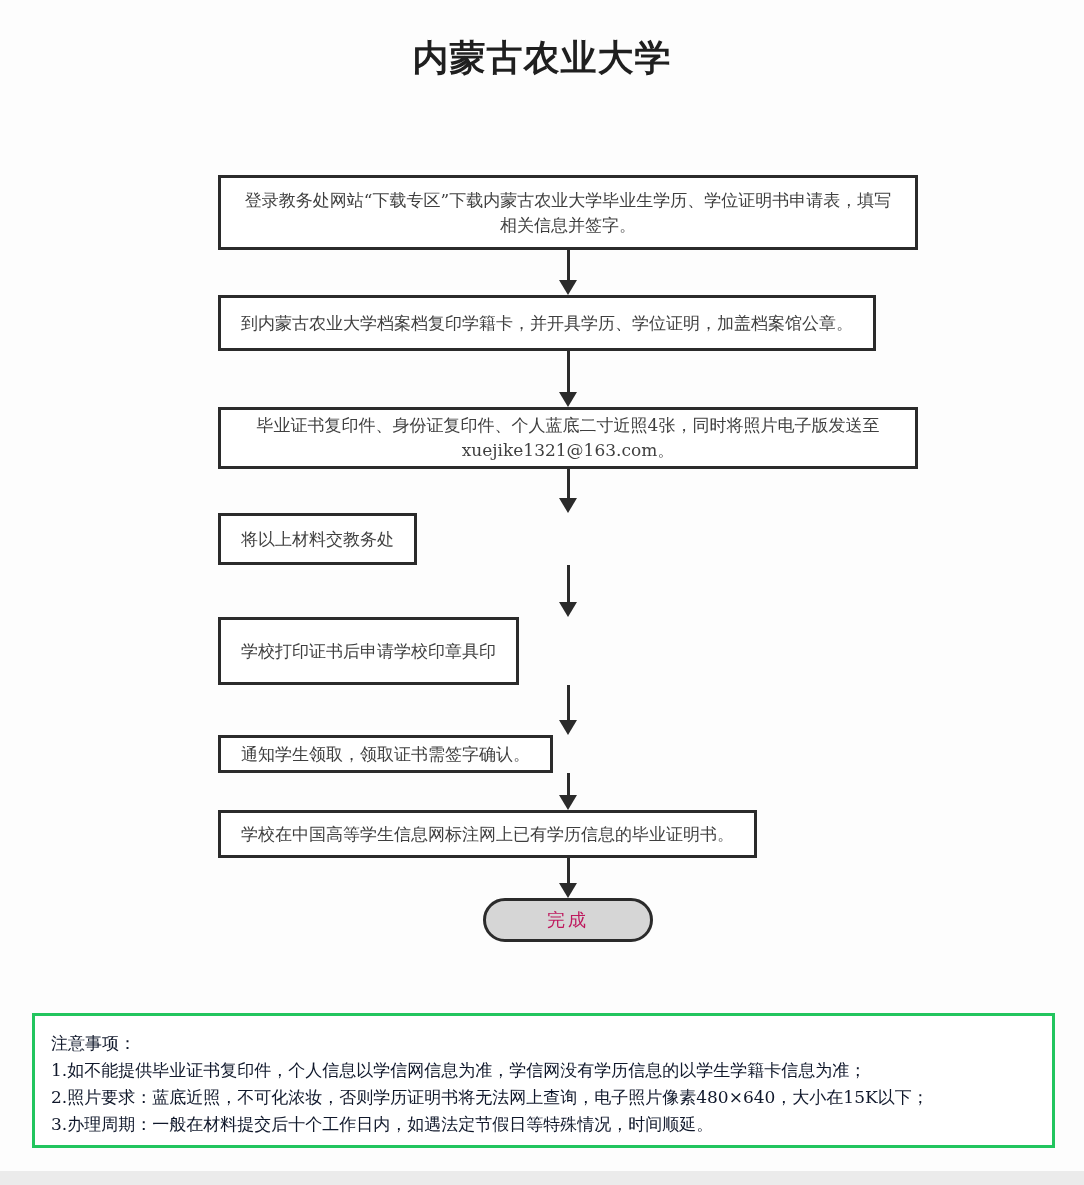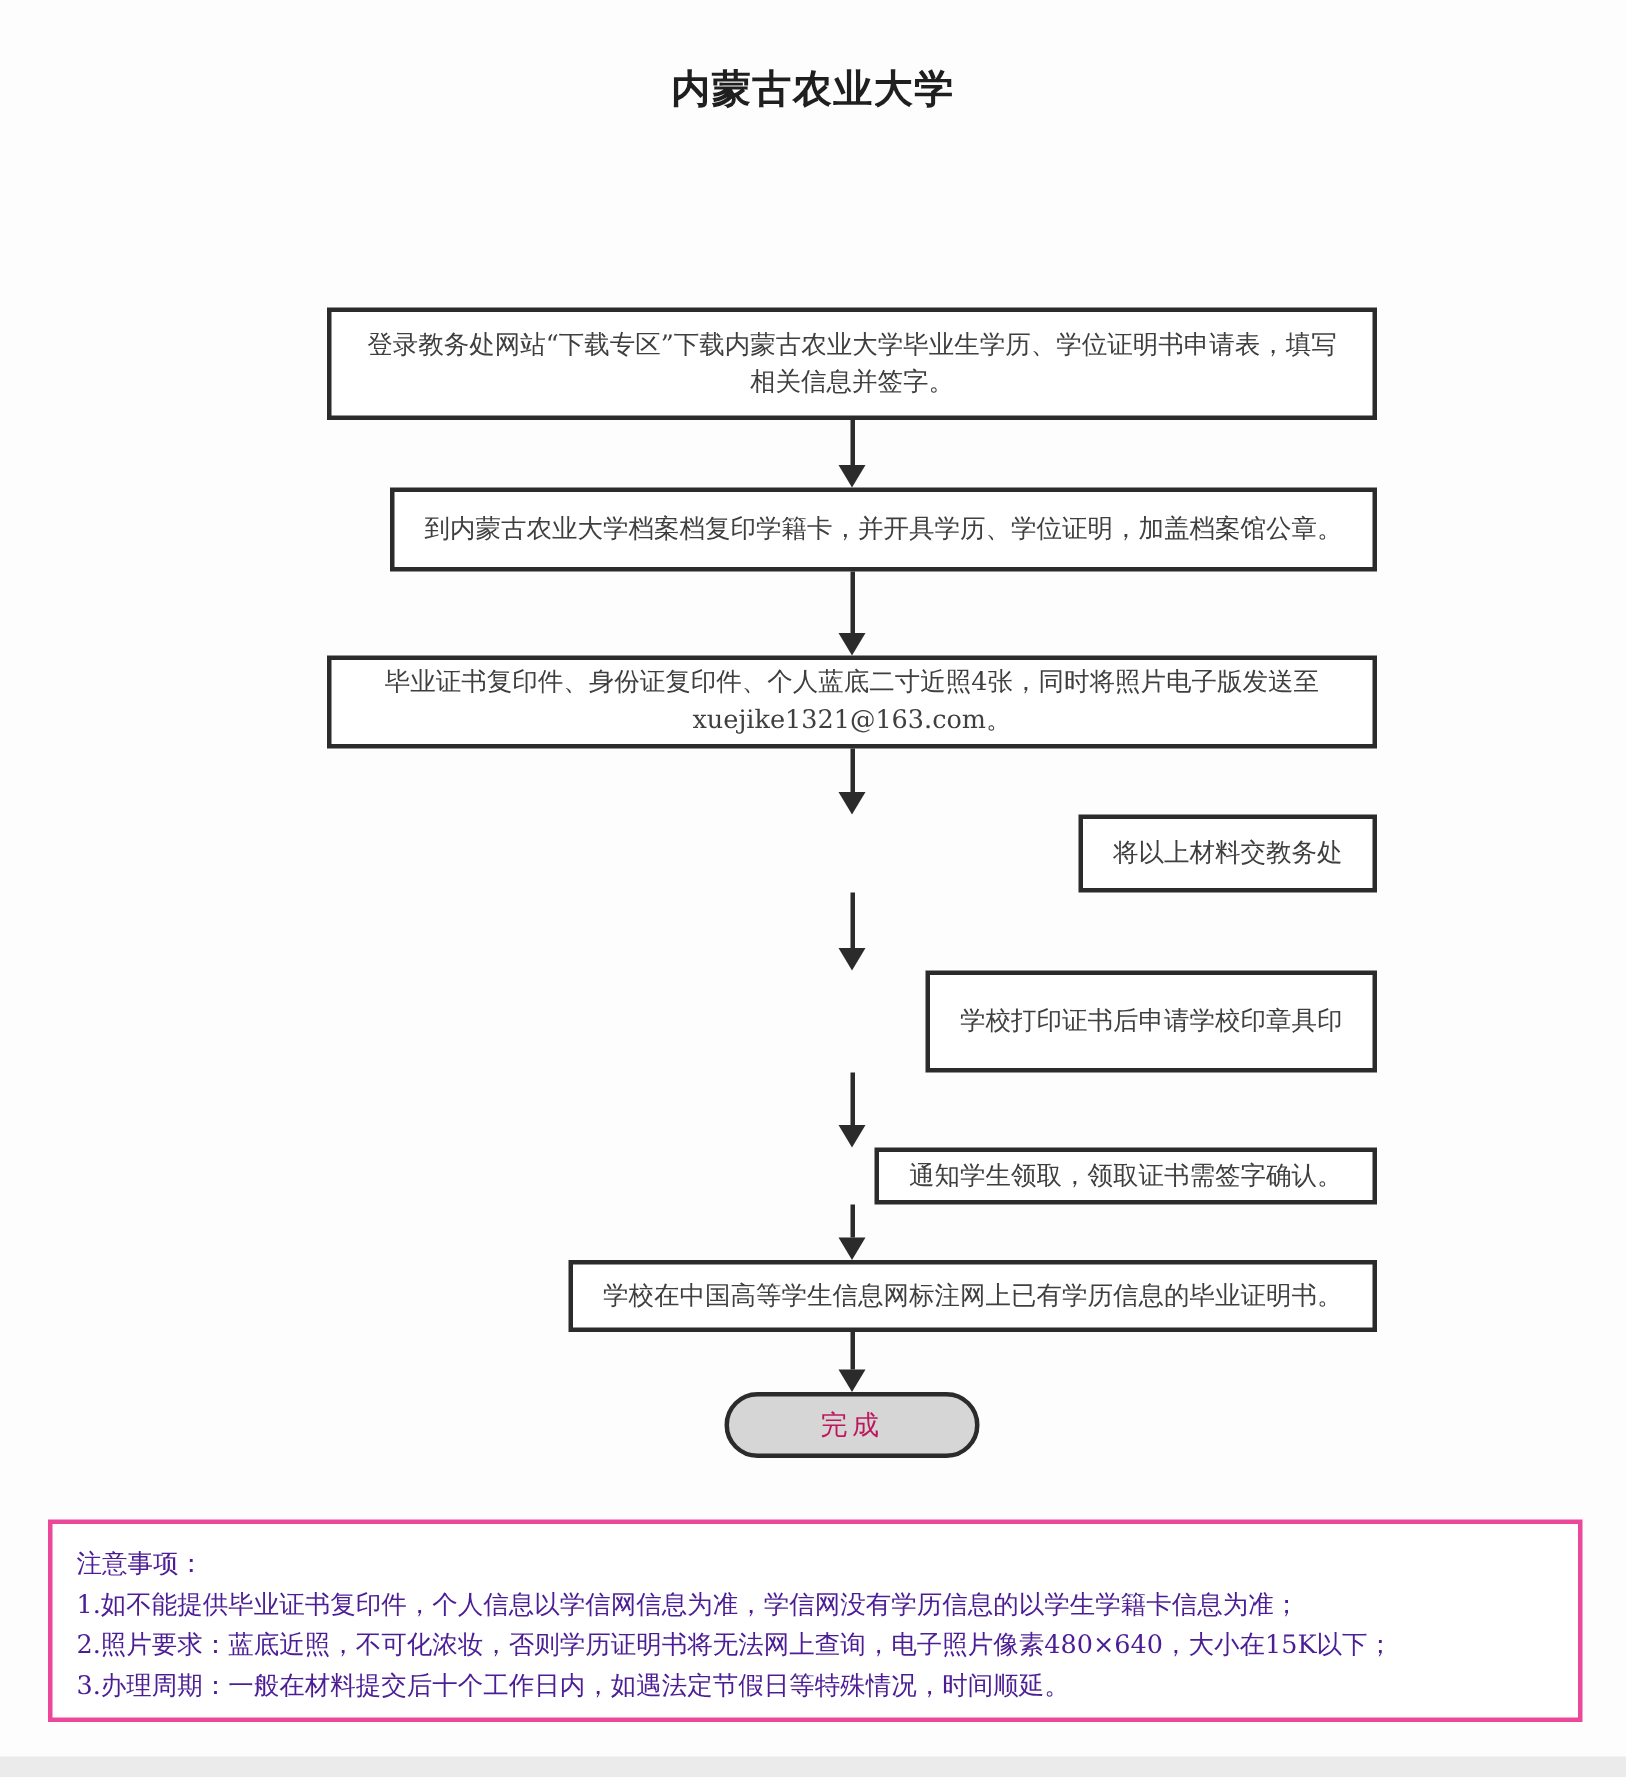--- a/index.html
+++ b/index.html
@@ -26,34 +26,34 @@
   }
   .title-block {
     position: absolute;
     top: 40px;
     left: 0;
     width: 100%;
     text-align: center;
     color: #1f1f1f;
   }
   .title-line {
-    font-size: 26px;
+    font-size: 36px;
     font-weight: bold;
     line-height: 41px;
     letter-spacing: 1px;
+    font-family: Liberation Mono, monospace;
   }
   .flow {
     position: absolute;
     left: 218px;
     top: 175px;
     width: 700px;
     display: flex;
     flex-direction: column;
-    align-items: flex-end;
-    margin-top: 30px;
+    align-items: flex-start;
   }
   .flow-box {
     box-sizing: border-box;
     border: 3px solid #2b2b2b;
     background: #ffffff;
     display: flex;
     align-items: center;
     justify-content: center;
     text-align: center;
     padding: 3px 20px;
@@ -94,26 +94,26 @@
     letter-spacing: 3px;
     color: #be185d;
   }
   .notes-box {
     position: absolute;
     box-sizing: border-box;
     left: 32px;
     top: 1013px;
     width: 1023px;
     height: 135px;
-    border: 3px solid #ec4899;
+    border: 3px solid #22c55e;
     background: #ffffff;
     padding: 14px 16px;
     font-size: 17px;
     line-height: 27px;
-    color: #4c1d95;
+    color: #0f172a;
   }
   .notes-line {
     white-space: nowrap;
   }
 </style>
 </head>
 <body>
 
 <div class="page">
 

